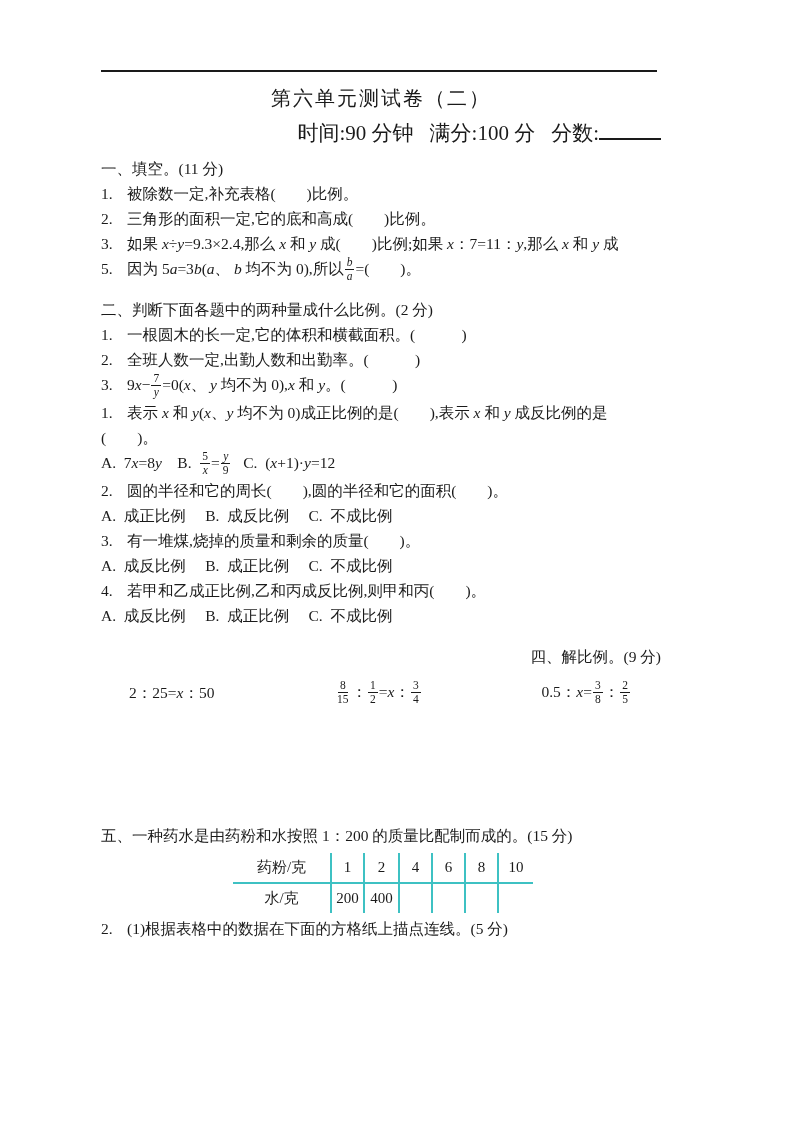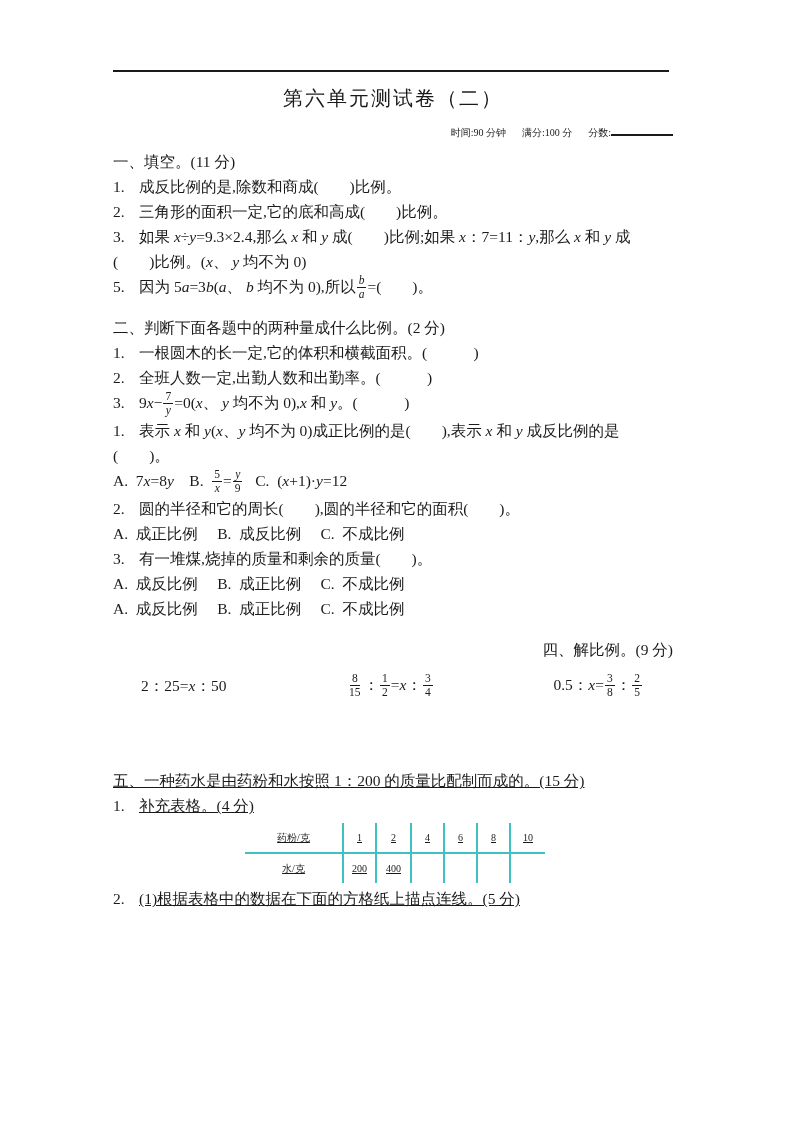--- a/index.html
+++ b/index.html
@@ -5,79 +5,79 @@
   html,body{margin:0;padding:0;background:#e8e8e8;}
   .page{
     position:relative;
     width:793px;height:1122px;
     background:#ffffff;
     margin:0 auto;
     overflow:hidden;
     font-family:"Liberation Serif","DejaVu Serif",serif;
     color:#1a1a1a;
   }
-  .content{position:absolute;left:113px;top:0;width:560px;}
+  .content{position:absolute;left:101px;top:0;width:560px;}
   .top-rule{margin-top:70px;border-top:2px solid #1a1a1a;width:556px;}
   .title{margin:13px 0 0 0;text-align:center;font-size:20px;font-weight:400;letter-spacing:2px;}
-  .info-line{margin-top:7px;text-align:right;font-size:10px;white-space:pre-wrap;}
+  .info-line{margin-top:7px;text-align:right;font-size:21px;white-space:pre-wrap;}
   .info-gap{display:inline-block;width:16px;}
   .score-blank{display:inline-block;width:62px;border-bottom:2px solid #1a1a1a;height:15px;vertical-align:baseline;}
   .q-line{font-size:15.5px;line-height:25px;white-space:pre-wrap;}
   .heading{margin-top:9px;}
   .h-s2{margin-top:13px;}
   .h-s3{margin-top:9px;}
   .h-s4{margin-top:16px;text-align:right;}
   .num{display:inline-block;min-width:26px;}
   .num:empty{display:none;}
   .var{font-style:italic;}
   .frac{display:inline-flex;flex-direction:column;align-items:center;vertical-align:middle;line-height:1.15;font-size:11.5px;margin:0 1px;position:relative;top:-1px;}
   .frac .fn{border-bottom:1px solid #1a1a1a;padding:0 2px;}
   .frac .fd{padding:0 2px;}
   .eq-row{display:flex;justify-content:space-between;align-items:center;padding:6px 30px 0 28px;font-size:15.5px;min-height:36px;}
-  .sec-5{margin-top:64px;text-decoration:underline;}
-  .drug-table{border-collapse:collapse;table-layout:fixed;margin:5px 0 3px 132px;font-size:10px;text-align:center;}
+  .sec-5{margin-top:112px;}
+  .drug-table{border-collapse:collapse;table-layout:fixed;margin:5px 0 3px 132px;font-size:15px;text-align:center;}
   .drug-table td{padding:1px 2px;height:27px;overflow:hidden;}
   .drug-table tr.row-top td{border-bottom:2px solid var(--table-line,#3ec1c3);}
   .drug-table td + td{border-left:2px solid var(--table-line,#3ec1c3);}
 </style>
 </head>
 <body>
 
 <div class="page">
   <div class="content">
 
     <div class="top-rule"></div>
 
     <h1 class="title">第六单元测试卷（二）</h1>
 
     <div class="info-line"><span>时间:90 分钟</span><span class="info-gap"></span><span>满分:100 分</span><span class="info-gap"></span><span>分数:</span><span class="score-blank"></span></div>
 
     <div class="sec">
       <div class="q-line heading">一、填空。(11 分)</div>
-      <div class="q-line"><span class="num">1.</span><span>成反比例的是,除数和商成(　　)比例。</span></div>
+      <div class="q-line"><span class="num">1.</span><span>被除数一定,补充表格(　　)比例。</span></div>
       <div class="q-line"><span class="num">2.</span><span>三角形的面积一定,它的底和高成(　　)比例。</span></div>
       <div class="q-line"><span class="num">3.</span><span>如果 <span class="var">x</span>÷<span class="var">y</span>=9.3×2.4,那么 <span class="var">x</span> 和 <span class="var">y</span> 成(　　)比例;如果 <span class="var">x</span>：7=11：<span class="var">y</span>,那么 <span class="var">x</span> 和 <span class="var">y</span> 成</span></div>
-      <div class="q-line"><span>(　　)比例。(<span class="var">x</span>、 <span class="var">y</span> 均不为 0)</span></div>
       <div class="q-line"><span class="num">5.</span><span>因为 5<span class="var">a</span>=3<span class="var">b</span>(<span class="var">a</span>、 <span class="var">b</span> 均不为 0),所以<span class="frac"><span class="fn var">b</span><span class="fd var">a</span></span>=(　　)。</span></div>
     </div>
 
     <div class="sec">
       <div class="q-line heading h-s2">二、判断下面各题中的两种量成什么比例。(2 分)</div>
       <div class="q-line"><span class="num">1.</span><span>一根圆木的长一定,它的体积和横截面积。(　　　)</span></div>
       <div class="q-line"><span class="num">2.</span><span>全班人数一定,出勤人数和出勤率。(　　　)</span></div>
       <div class="q-line"><span class="num">3.</span><span>9<span class="var">x</span>−<span class="frac"><span class="fn">7</span><span class="fd var">y</span></span>=0(<span class="var">x</span>、 <span class="var">y</span> 均不为 0),<span class="var">x</span> 和 <span class="var">y</span>。(　　　)</span></div>
     </div>
 
     <div class="sec">
       <div class="q-line"><span class="num">1.</span><span>表示 <span class="var">x</span> 和 <span class="var">y</span>(<span class="var">x</span>、<span class="var">y</span> 均不为 0)成正比例的是(　　),表示 <span class="var">x</span> 和 <span class="var">y</span> 成反比例的是(　　)。</span></div>
       <div class="q-line"><span>A.  7<span class="var">x</span>=8<span class="var">y</span>    B.  <span class="frac"><span class="fn">5</span><span class="fd var">x</span></span>=<span class="frac"><span class="fn var">y</span><span class="fd">9</span></span>   C.  (<span class="var">x</span>+1)·<span class="var">y</span>=12</span></div>
       <div class="q-line"><span class="num">2.</span><span>圆的半径和它的周长(　　),圆的半径和它的面积(　　)。</span></div>
       <div class="q-line"><span>A.  成正比例     B.  成反比例     C.  不成比例</span></div>
       <div class="q-line"><span class="num">3.</span><span>有一堆煤,烧掉的质量和剩余的质量(　　)。</span></div>
       <div class="q-line"><span>A.  成反比例     B.  成正比例     C.  不成比例</span></div>
+      <div class="q-line"><span class="num">4.</span><span>若甲和乙成正比例,乙和丙成反比例,则甲和丙(　　)。</span></div>
       <div class="q-line"><span>A.  成反比例     B.  成正比例     C.  不成比例</span></div>
     </div>
 
     <div class="sec">
       <div class="q-line heading h-s4">四、解比例。(9 分)</div>
       <div class="eq-row">
         <span class="eq">2：25=<span class="var">x</span>：50</span>
         <span class="eq"><span class="frac">
               <span class="fn">8</span>
               <span class="fd">15</span>
@@ -93,21 +93,20 @@
               <span class="fd">8</span>
             </span>：<span class="frac">
               <span class="fn">2</span>
               <span class="fd">5</span>
             </span></span>
       </div>
     </div>
 
     <div class="sec sec-5">
       <div class="q-line heading">五、一种药水是由药粉和水按照 1：200 的质量比配制而成的。(15 分)</div>
-      <div class="q-line"><span class="num">1.</span><span>补充表格。(4 分)</span></div>
 
       <table class="drug-table">
         <colgroup>
           <col style="width:98px">
             <col style="width:33px">
             <col style="width:35px">
             <col style="width:33px">
             <col style="width:33px">
             <col style="width:33px">
             <col style="width:35px">

